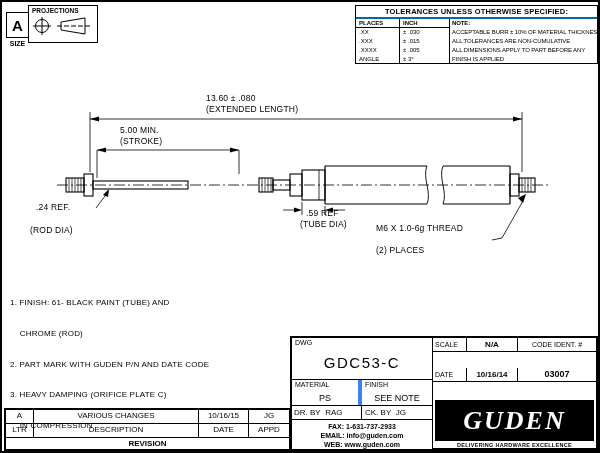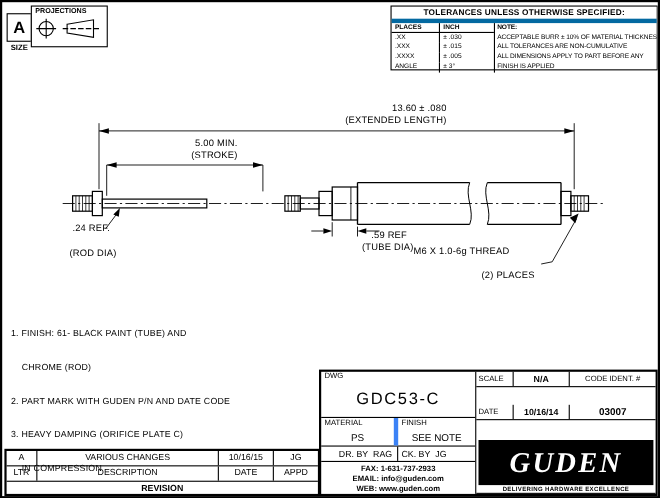--- a/index.html
+++ b/index.html
@@ -3,29 +3,29 @@
 <meta charset="utf-8">
 <style>
   html,body{margin:0;padding:0;background:#888;}
   .page{
     position:relative;width:600px;height:453px;background:#fff;
     font-family:"Liberation Sans",sans-serif;color:#000;
     border:2px solid #000;box-sizing:border-box;overflow:hidden;
   }
   .abs{position:absolute;}
   .bx{border:1.5px solid #000;box-sizing:border-box;background:#fff;}
-  .ctr{text-align:right;}
+  .ctr{text-align:left;}
   
   .size-box{left:4px;top:10px;width:23px;height:26px;display:flex;align-items:center;justify-content:center;font-size:15px;font-weight:bold;}
   .size-label{left:4px;top:38px;width:23px;font-size:7px;font-weight:bold;text-align:center;}
   .proj-box{left:26px;top:3px;width:70px;height:38px;}
   .proj-label{font-size:6.5px;font-weight:bold;padding:1px 0 0 3px;}
   
   .tol-box{left:353px;top:3px;width:243px;height:59px;}
-  .tol-title{font-size:7.5px;font-weight:bold;text-align:center;border-bottom:4px solid #0369a1;height:11px;line-height:11px;letter-spacing:0.2px;}
+  .tol-title{font-size:7.5px;font-weight:bold;text-align:center;border-bottom:2px solid #0369a1;height:11px;line-height:11px;letter-spacing:0.2px;}
   .tol-body{display:flex;height:45px;}
   .tol-left{width:94px;border-right:1px solid #000;display:grid;grid-template-columns:44px 1fr;box-sizing:border-box;}
   .tol-cell{font-size:6px;line-height:9px;height:9px;padding-left:3px;box-sizing:border-box;}
   .tol-c1{border-right:1px solid #000;}
   .tol-h{border-bottom:1px solid #000;font-weight:bold;}
   .tol-notes{flex:1;padding:0 2px;font-size:6px;line-height:8.9px;letter-spacing:-0.1px;white-space:nowrap;overflow:hidden;}
   .tol-notes .nh{font-weight:bold;}
   
   .draw-svg{left:0;top:60px;}
   .dim{font-size:8.5px;letter-spacing:0.2px;white-space:nowrap;}
@@ -45,21 +45,21 @@
   .tb-dwg{height:43px;border-bottom:1px solid #000;position:relative;}
   .tb-dwg-label{position:absolute;left:3px;top:1px;font-size:7px;}
   .tb-dwg-num{position:absolute;left:0;right:0;top:16px;text-align:center;font-size:15px;letter-spacing:1.5px;}
   .tb-matfin{height:26px;border-bottom:1px solid #000;display:flex;}
   .tb-cell{position:relative;box-sizing:border-box;}
   .tb-cell-label{position:absolute;left:3px;top:1px;font-size:7px;}
   .tb-cell-value{position:absolute;left:0;right:0;bottom:2px;text-align:center;font-size:9px;}
   .tb-mat{width:70px;border-right:4px solid #3b82f6;padding-left:44px;}
   .tb-fin{flex:1;}
   .tb-drck{height:13px;border-bottom:1px solid #000;display:flex;font-size:8px;line-height:13px;}
-  .tb-dr{width:70px;border-right:1px solid #000;padding-left:16px;box-sizing:border-box;}
+  .tb-dr{width:70px;border-right:1px solid #000;padding-left:2px;box-sizing:border-box;}
   .tb-ck{flex:1;padding-left:3px;}
   .tb-contact{flex:1;font-size:7px;font-weight:bold;line-height:9px;text-align:center;padding-top:2px;}
   .tb-right{flex:1;display:flex;flex-direction:column;gap:16px;}
   .tb-r1,.tb-r2{height:14px;border-bottom:1px solid #000;display:flex;font-size:7px;line-height:13px;}
   .tbr-scale{width:34px;border-right:1px solid #000;padding-left:2px;box-sizing:border-box;}
   .tbr-sval{width:50px;border-right:1px solid #000;text-align:center;font-weight:bold;font-size:8px;}
   .tbr-code{flex:1;text-align:center;}
   .tbr-codeval{flex:1;text-align:center;font-weight:bold;font-size:9px;}
   .tb-logo{height:56px;border-bottom:1px solid #000;}
   .tb-logo-black{margin:2px 2px 1px 2px;height:41px;background:#000;color:#fff;display:flex;align-items:center;justify-content:center;

